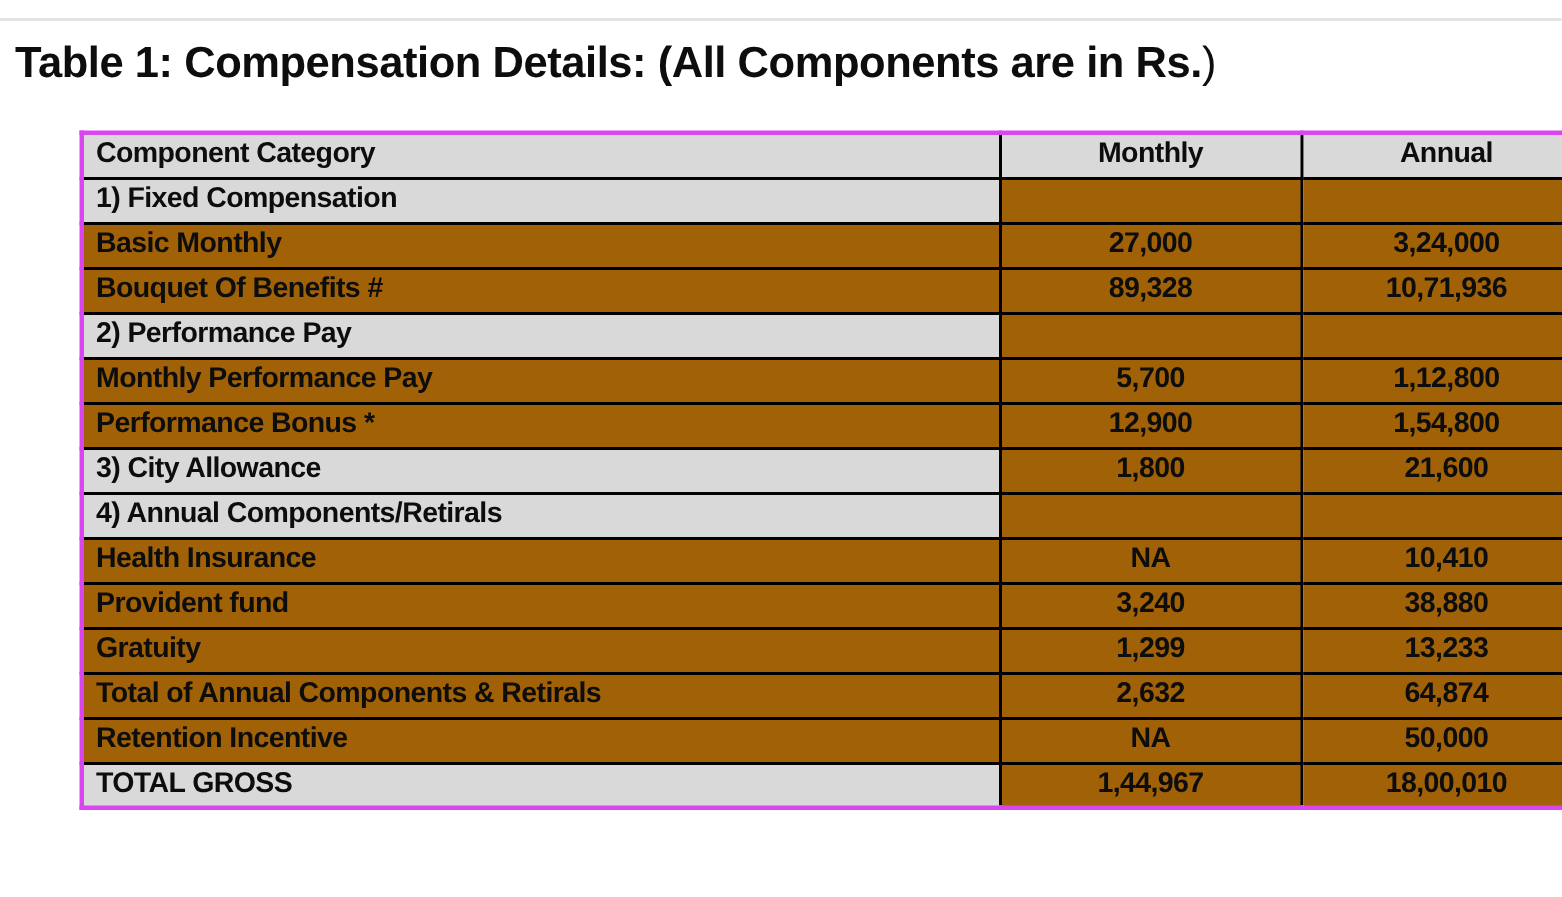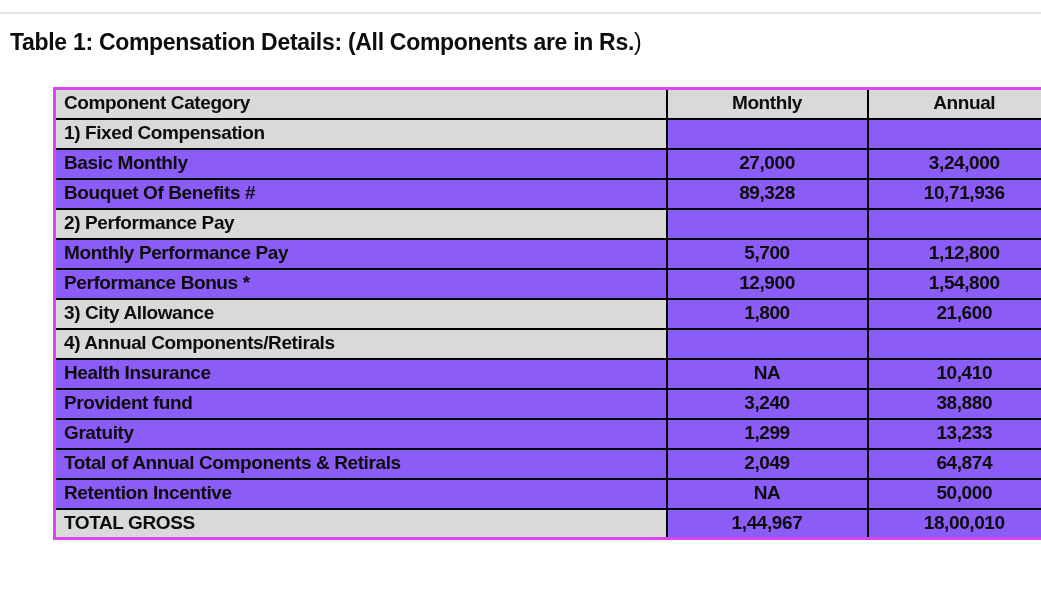--- a/index.html
+++ b/index.html
@@ -18,21 +18,21 @@
     top: 12px;
     left: 0;
     width: 1041px;
     height: 2px;
     background: #e4e4e4;
   }
   .page-title {
     position: absolute;
     top: 28px;
     left: 10px;
-    font-size: 23px;
+    font-size: 29px;
     line-height: 28px;
     letter-spacing: -0.3px;
     white-space: nowrap;
   }
   .page-title .t-main { font-weight: bold; }
   .page-title .t-tail { font-weight: normal; }
 
   table.comp-table {
     position: absolute;
     top: 87px;
@@ -50,21 +50,21 @@
   table.comp-table th,
   table.comp-table td {
     border: 2px solid #000;
     height: 30px;
     padding: 0 8px;
     font-size: 19px;
     line-height: 1.1;
     letter-spacing: -0.4px;
     overflow: hidden;
     white-space: nowrap;
-    background: #8b5cf6;
+    background: #a16207;
   }
   table.comp-table th {
     background: #d9d9d9;
     font-weight: bold;
   }
   th.col-label { text-align: left; }
   th.col-num   { text-align: center; }
 
   td.label-cell {
     text-align: left;
@@ -156,21 +156,21 @@
         <td class="num-cell">3,240</td>
         <td class="num-cell">38,880</td>
       </tr>
       <tr class="row-data">
         <td class="label-cell">Gratuity</td>
         <td class="num-cell">1,299</td>
         <td class="num-cell">13,233</td>
       </tr>
       <tr class="row-total">
         <td class="label-cell">Total of Annual Components &amp; Retirals</td>
-        <td class="num-cell">2,049</td>
+        <td class="num-cell">2,632</td>
         <td class="num-cell">64,874</td>
       </tr>
       <tr class="row-data">
         <td class="label-cell">Retention Incentive</td>
         <td class="num-cell">NA</td>
         <td class="num-cell">50,000</td>
       </tr>
       <tr class="row-grand-total">
         <td class="label-cell">TOTAL GROSS</td>
         <td class="num-cell">1,44,967</td>

